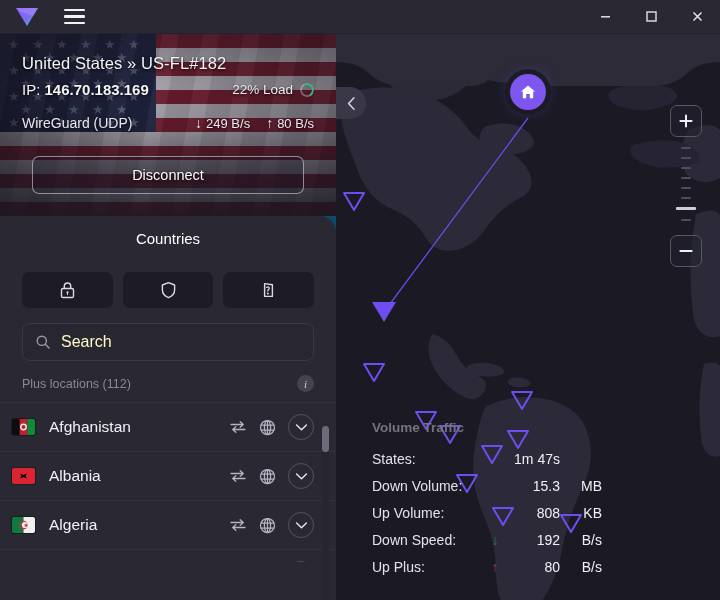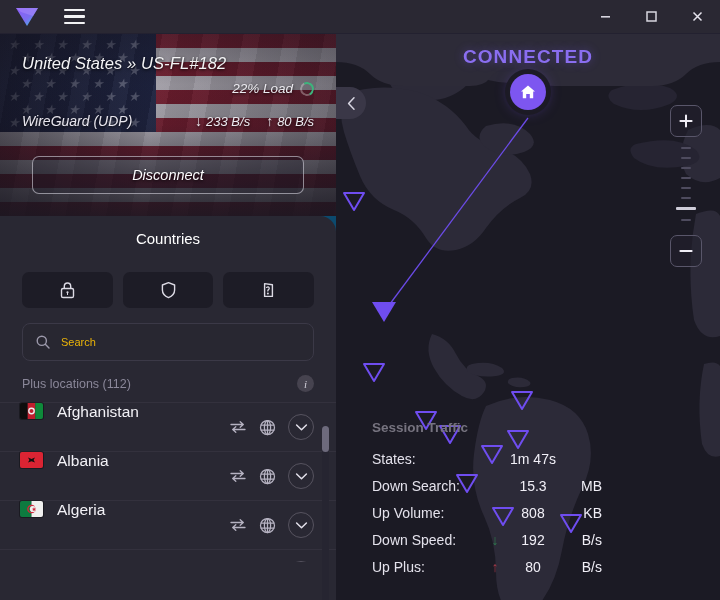--- a/index.html
+++ b/index.html
@@ -29,21 +29,20 @@
   
   .left {
     position: absolute; top: 34px; left: 0; width: 336px; height: 566px;
     background: #292833; overflow: hidden;
   }
 
   
   .statushead {
     position: relative; height: 182px; width: 336px; overflow: hidden;
     background: #a16207;
-    font-style: italic;
   }
   .flagbg { position: absolute; inset: 0; }
   .flagbg .stripes { position: absolute; inset: 0; }
   .flagbg .stripes i {
     position: absolute; left: 0; width: 100%; display: block;
   }
   .flagbg .canton {
     position: absolute; left: 0; top: 0; width: 156px; height: 98px;
     background: #232b4e;
   }
@@ -108,35 +107,35 @@
   .quickrow { display: flex; gap: 10px; padding: 12px 22px 0 22px; }
   .qbtn { flex: 1; height: 36px; background: #1d1c26; border-radius: 7px;
           display: flex; align-items: center; justify-content: center; cursor: pointer; }
 
   
   .searchbox {
     margin: 15px 22px 0 22px; height: 38px; border: 1px solid #3b3947;
     border-radius: 8px; display: flex; align-items: center; padding: 0 12px;
     gap: 10px; cursor: text; background: #282731;
   }
-  .searchbox .ph { font-size: 11px; color: #eab308; }
+  .searchbox .ph { font-size: 16px; color: #fef9c3; }
 
   
   .seclabel { display: flex; align-items: center; padding: 14px 22px 10px 22px; }
   .seclabel span { font-size: 12.5px; color: #8a8799; }
   .infodot {
     margin-left: auto; width: 17px; height: 17px; border-radius: 50%;
     background: #46434f; color: #d2d0da; font-size: 11px; font-style: italic;
     display: flex; align-items: center; justify-content: center;
     font-family: "Liberation Serif", serif; cursor: pointer;
   }
 
   
   .clist { position: relative; height: 160px; overflow: hidden; }
-  .crow { height: 49px; display: flex; padding: 0 22px 0 20px;
+  .crow { height: 49px; display: flex; align-items: center; padding: 0 22px 0 12px;
           border-top: 1px solid #33313d; cursor: pointer; }
   .cflag { width: 23px; height: 16px; border-radius: 2px; overflow: hidden;
            position: relative; flex: none; box-shadow: 0 0 0 1px rgba(0,0,0,.35); }
   .cname { margin-left: 14px; font-size: 15.5px; color: #f2f1f6; }
   .cicons { margin-left: auto; display: flex; align-items: center; gap: 12px; }
   .chev { width: 26px; height: 26px; border-radius: 50%; border: 1px solid #56535f;
           display: flex; align-items: center; justify-content: center; }
   .vscroll { position: absolute; right: 7px; top: 6px; width: 7px; height: 196px;
              background: #262531; border-radius: 4px; }
   .vthumb { position: absolute; right: 7px; top: 6px; width: 7px; height: 26px;
@@ -179,21 +178,21 @@
   .ztick.cur { left: 6px; width: 20px; height: 3px; background: #cfcdd9; }
 
   
   .traffic { position: absolute; left: 36px; top: 386px; width: 230px; }
   .tr-title { font-size: 13.5px; font-weight: bold; color: #76737f; margin-bottom: 10px; }
   .tr-row { display: flex; align-items: center; height: 27px; }
   .tr-lbl { font-size: 14px; color: #e4e2ec; width: 112px; }
   .tr-ar { width: 22px; text-align: center; font-size: 14px; }
   .tr-ar.dn { color: #2f7a4e; }
   .tr-ar.up { color: #a93b4a; }
-  .tr-val { flex: 1; text-align: center; font-size: 14px; color: #f1eff7; }
+  .tr-val { flex: 1; text-align: right; font-size: 14px; color: #f1eff7; }
   .tr-unit { width: 42px; text-align: right; font-size: 14px; color: #f1eff7; }
   .tr-row.sess .tr-val { padding-right: 0; }
 </style>
 </head>
 <body>
 
 <div id="app">
 
   <div class="titlebar">
     <div class="logo-wrap">
@@ -292,31 +291,35 @@
           <span class="star" style="left:104px;top:82px">★</span>
           <span class="star" style="left:128px;top:82px">★</span>
         </div>
         <div class="wave"></div>
         <div class="shade"></div>
       </div>
 
       <div class="st-txt">
         <div class="st-line1">United States » US-FL#182</div>
         <div class="st-row">
+          <div class="st-ip">
+            <span>IP:</span>
+            <b>146.70.183.169</b>
+          </div>
           <div class="st-right">
             <span class="st-load">22% Load</span>
             <span class="loadring"></span>
           </div>
         </div>
         <div class="st-row" style="margin-top:17px">
           <div class="st-proto">WireGuard (UDP)</div>
           <div class="st-right" style="gap:16px">
             <span class="spd">
               <span class="ar">↓</span>
-              <span>233 B/s</span>
+              <span>249 B/s</span>
             </span>
             <span class="spd">
               <span class="ar">↑</span>
               <span>80 B/s</span>
             </span>
           </div>
         </div>
       </div>
 
       <div class="disconnect">Disconnect</div>
@@ -526,21 +529,20 @@
         <path d="M188 570 L208 570 L198 587 Z"></path>
       </g>
     </svg>
 
     <div class="banner">
       <svg class="bgshape" width="384" height="62" viewBox="0 0 384 62">
         <path d="M0 0 H384 V28 q-22 0 -34 12 q-12 12 -34 12 H218 q-14 0 -20 -8
                  q-8 -10 -22 -10 q-14 0 -22 10 q-6 8 -20 8 H68 q-22 0 -34 -12
                  q-12 -12 -34 -12 Z" fill="#2d2b38"></path>
       </svg>
-      <div class="txt">CONNECTED</div>
     </div>
 
     <div class="homepin">
       <svg width="18" height="18" viewBox="0 0 18 18">
         <path d="M9 2.5 L16 8.4 H14.2 V15.2 H10.8 V11 H7.2 V15.2 H3.8 V8.4 H2 Z" fill="#ffffff"></path>
       </svg>
     </div>
 
     <div class="backbtn">
       <svg width="11" height="15" viewBox="0 0 11 15">
@@ -565,31 +567,31 @@
         <span class="ztick" style="top:76px"></span>
       </div>
       <div class="zbtn">
         <svg width="16" height="16" viewBox="0 0 16 16">
           <path d="M2.4 8 H13.6" stroke="#f0eef6" stroke-width="2" stroke-linecap="round"></path>
         </svg>
       </div>
     </div>
 
     <div class="traffic">
-      <div class="tr-title">Session Traffic</div>
+      <div class="tr-title">Volume Traffic</div>
 
       <div class="tr-row sess">
         <span class="tr-lbl">States:</span>
         <span class="tr-ar"></span>
         <span class="tr-val">1m 47s</span>
         <span class="tr-unit"></span>
       </div>
 
       <div class="tr-row">
-        <span class="tr-lbl">Down Search:</span>
+        <span class="tr-lbl">Down Volume:</span>
         <span class="tr-ar"></span>
         <span class="tr-val">15.3</span>
         <span class="tr-unit">MB</span>
       </div>
 
       <div class="tr-row">
         <span class="tr-lbl">Up Volume:</span>
         <span class="tr-ar"></span>
         <span class="tr-val">808</span>
         <span class="tr-unit">KB</span>

